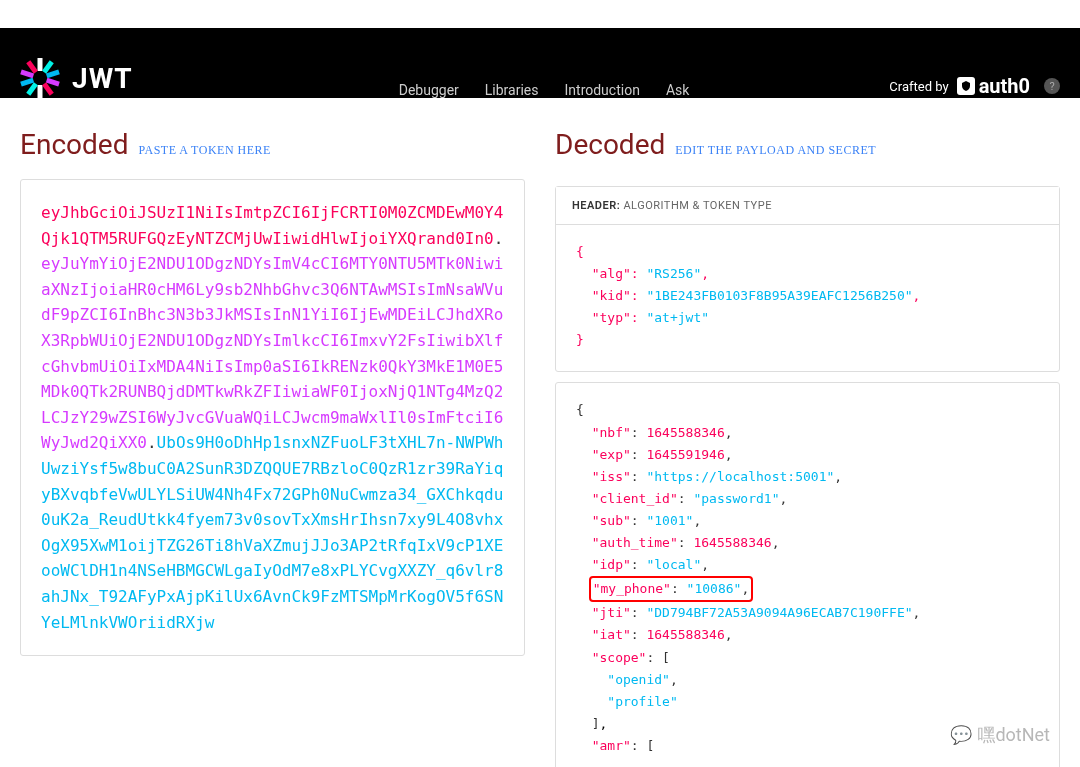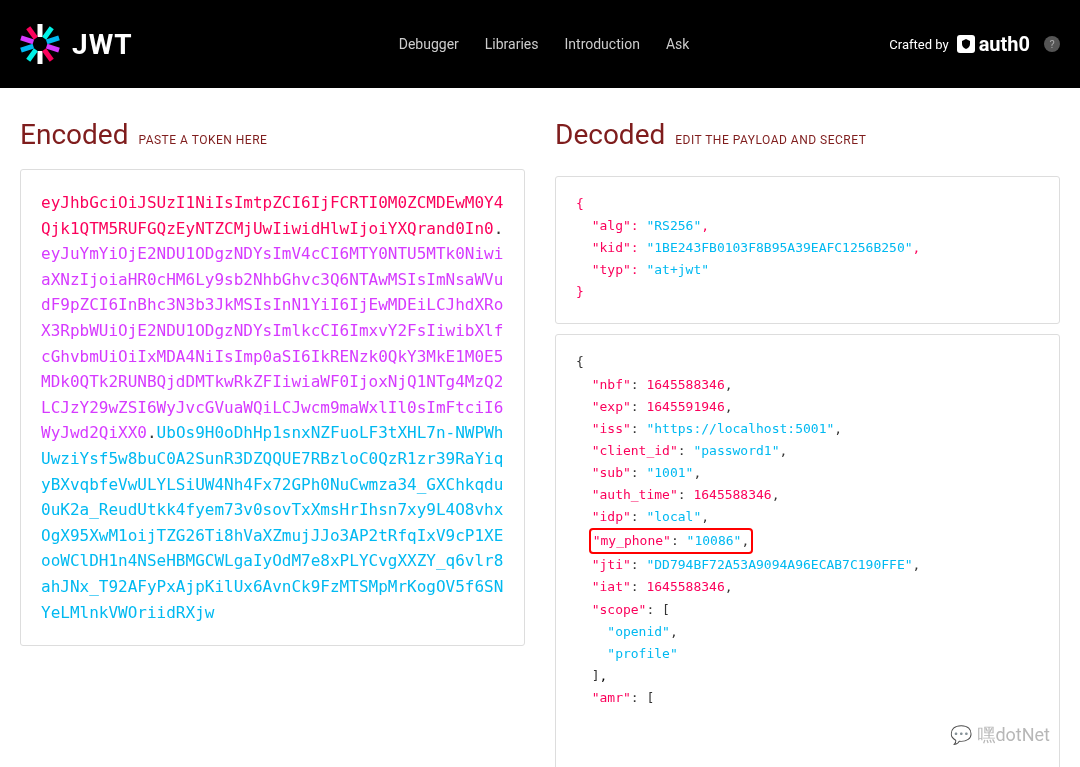--- a/index.html
+++ b/index.html
@@ -1,30 +1,30 @@
 <!DOCTYPE html>
 <html><head>
 <meta charset="utf-8">
 <style>
 * { margin: 0; padding: 0; box-sizing: border-box; }
 body { font-family: -apple-system, BlinkMacSystemFont, "Segoe UI", Roboto, sans-serif; background: #fff; width: 1080px; height: 767px; overflow: hidden; }
-.navbar { background: #000; height: 88px; display: flex; align-items: center; padding: 0 20px; }
+.navbar { background: #000; height: 70px; display: flex; align-items: flex-end; padding: 0 20px; margin-top: 28px; }
 .logo-wrap { display: flex; align-items: center; gap: 12px; }
 .logo-wheel { width: 40px; height: 40px; }
 .logo-text { color: #fff; font-size: 28px; font-weight: 700; letter-spacing: 1px; }
 .nav-links { display: flex; gap: 26px; margin-left: auto; margin-right: 200px; }
 .nav-link { color: #ccc; font-size: 14px; cursor: pointer; }
 .crafted { color: #fff; font-size: 13px; display: flex; align-items: center; gap: 8px; }
 .auth0-logo { display: flex; align-items: center; gap: 4px; font-weight: 700; font-size: 20px; }
 .shield { width: 18px; height: 18px; background: #fff; border-radius: 3px; display: flex; align-items: center; justify-content: center; }
 .help-icon { width: 16px; height: 16px; border-radius: 50%; background: #555; margin-left: 6px; display: flex; align-items: center; justify-content: center; font-size: 11px; color: #aaa; }
 .content { display: flex; padding: 30px 20px 20px 20px; gap: 30px; }
 .col { flex: 1; }
 .section-title { font-size: 28px; font-weight: 400; color: #7f1d1d; display: inline; }
-.section-hint { font-size: 12px; color: #7f1d1d; margin-left: 6px; letter-spacing: 0.5px; }
+.section-hint { font-size: 12px; color: #3b82f6; margin-left: 6px; letter-spacing: 0.5px; font-family: Liberation Serif, serif; }
 .encoded-box { margin-top: 18px; border: 1px solid #ddd; border-radius: 3px; padding: 20px; font-family: "Consolas", "Monaco", monospace; font-size: 16px; line-height: 1.6; word-break: break-all; max-height: 630px; }
 .tok-red { color: #fb015b; }
 .tok-purple { color: #d63aff; }
 .tok-blue { color: #00b9f1; }
 .decoded-section { margin-top: 25px; }
 .panel { border: 1px solid #ddd; border-radius: 3px; }
 .panel-header { background: #fff; padding: 12px 16px; font-size: 11px; letter-spacing: 0.5px; color: #666; border-bottom: 1px solid #ddd; }
 .panel-header b { color: #333; font-weight: 600; }
 .panel-body { padding: 16px 20px 20px 20px; font-family: "Consolas", "Monaco", monospace; font-size: 13px; line-height: 1.7; white-space: pre; overflow-x: auto; }
 .key { color: #fb015b; }
@@ -85,20 +85,23 @@
     <div class="encoded-box" id="encoded-box"><span class="tok-red">eyJhbGciOiJSUzI1NiIsImtpZCI6IjFCRTI0M0ZCMDEwM0Y4Qjk1QTM5RUFGQzEyNTZCMjUwIiwidHlwIjoiYXQrand0In0</span><span class="punct">.</span><span class="tok-purple">eyJuYmYiOjE2NDU1ODgzNDYsImV4cCI6MTY0NTU5MTk0NiwiaXNzIjoiaHR0cHM6Ly9sb2NhbGhvc3Q6NTAwMSIsImNsaWVudF9pZCI6InBhc3N3b3JkMSIsInN1YiI6IjEwMDEiLCJhdXRoX3RpbWUiOjE2NDU1ODgzNDYsImlkcCI6ImxvY2FsIiwibXlfcGhvbmUiOiIxMDA4NiIsImp0aSI6IkRENzk0QkY3MkE1M0E5MDk0QTk2RUNBQjdDMTkwRkZFIiwiaWF0IjoxNjQ1NTg4MzQ2LCJzY29wZSI6WyJvcGVuaWQiLCJwcm9maWxlIl0sImFtciI6WyJwd2QiXX0</span><span class="punct">.</span><span class="tok-blue">UbOs9H0oDhHp1snxNZFuoLF3tXHL7n-NWPWhUwziYsf5w8buC0A2SunR3DZQQUE7RBzloC0QzR1zr39RaYiqyBXvqbfeVwULYLSiUW4Nh4Fx72GPh0NuCwmza34_GXChkqdu0uK2a_ReudUtkk4fyem73v0sovTxXmsHrIhsn7xy9L4O8vhxOgX95XwM1oijTZG26Ti8hVaXZmujJJo3AP2tRfqIxV9cP1XEooWClDH1n4NSeHBMGCWLgaIyOdM7e8xPLYCvgXXZY_q6vlr8ahJNx_T92AFyPxAjpKilUx6AvnCk9FzMTSMpMrKogOV5f6SNYeLMlnkVWOriidRXjw</span></div>
   </div>
 
   <div class="col">
     <div>
       <span class="section-title">Decoded</span>
       <span class="section-hint">EDIT THE PAYLOAD AND SECRET</span>
     </div>
     <div class="decoded-section">
       <div class="panel">
+        <div class="panel-header">
+          <b>HEADER:</b> <span>ALGORITHM &amp; TOKEN TYPE</span>
+        </div>
         <div class="panel-body tok-red" id="header-body">{
   <span class="key">"alg"</span>: <span class="str">"RS256"</span>,
   <span class="key">"kid"</span>: <span class="str">"1BE243FB0103F8B95A39EAFC1256B250"</span>,
   <span class="key">"typ"</span>: <span class="str">"at+jwt"</span>
 }</div>
       </div>
       <div class="panel">
         <div class="panel-body" id="payload-body"><span class="punct">{</span>
   <span class="key">"nbf"</span><span class="punct">:</span> <span class="num">1645588346</span><span class="punct">,</span>
   <span class="key">"exp"</span><span class="punct">:</span> <span class="num">1645591946</span><span class="punct">,</span>

